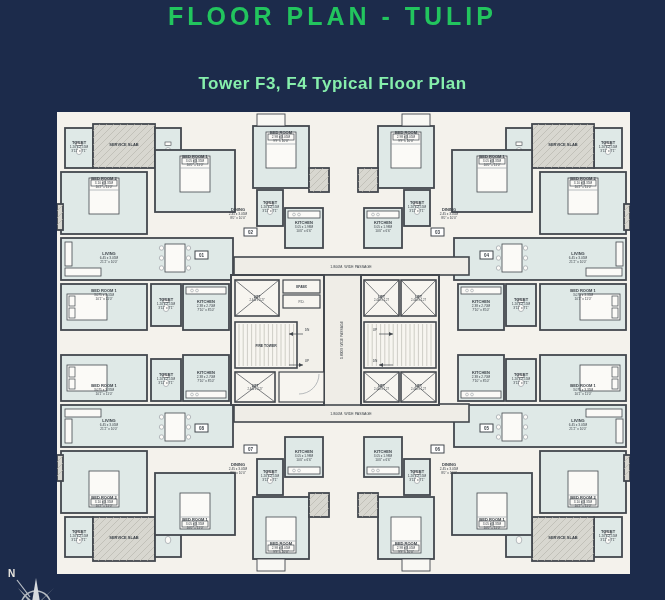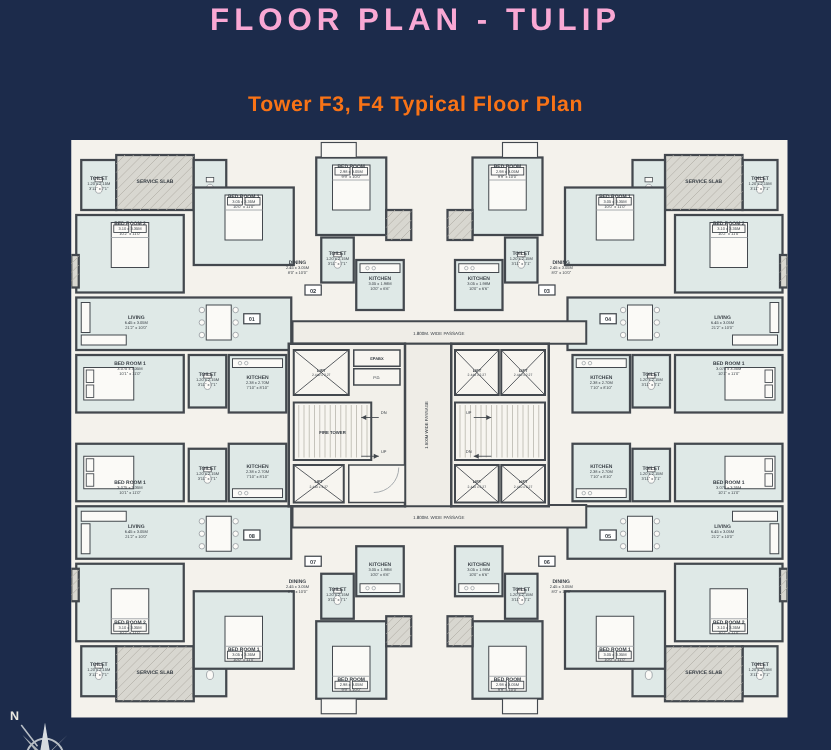--- a/index.html
+++ b/index.html
@@ -3,26 +3,26 @@
 <meta charset="utf-8">
 <style>
   html,body{margin:0;padding:0;}
   body{
     width:665px;height:600px;overflow:hidden;position:relative;
     background:#1c2b4b;
     font-family:"Liberation Sans", sans-serif;
   }
   .page-title{
     position:absolute;left:0;top:0;width:665px;text-align:center;
-    color:#f9a8d4;font-size:25px;font-weight:700;letter-spacing:4px;
+    color:#22c55e;font-size:25px;font-weight:700;letter-spacing:4px;
     padding-top:2px;
   }
   .page-subtitle{
     position:absolute;left:0;top:74px;width:665px;text-align:center;
-    color:#f97316;font-size:17px;font-weight:700;letter-spacing:0.5px;
+    color:#86efac;font-size:17px;font-weight:700;letter-spacing:0.5px;
   }
   .plan-panel{
     position:absolute;left:57px;top:112px;width:573px;height:462px;
     background:#f4f2ec;
   }
   .plan-panel svg{display:block;width:573px;height:462px;}
   .compass{
     position:absolute;left:4px;top:570px;width:60px;height:60px;
   }
   .compass .n-label{

